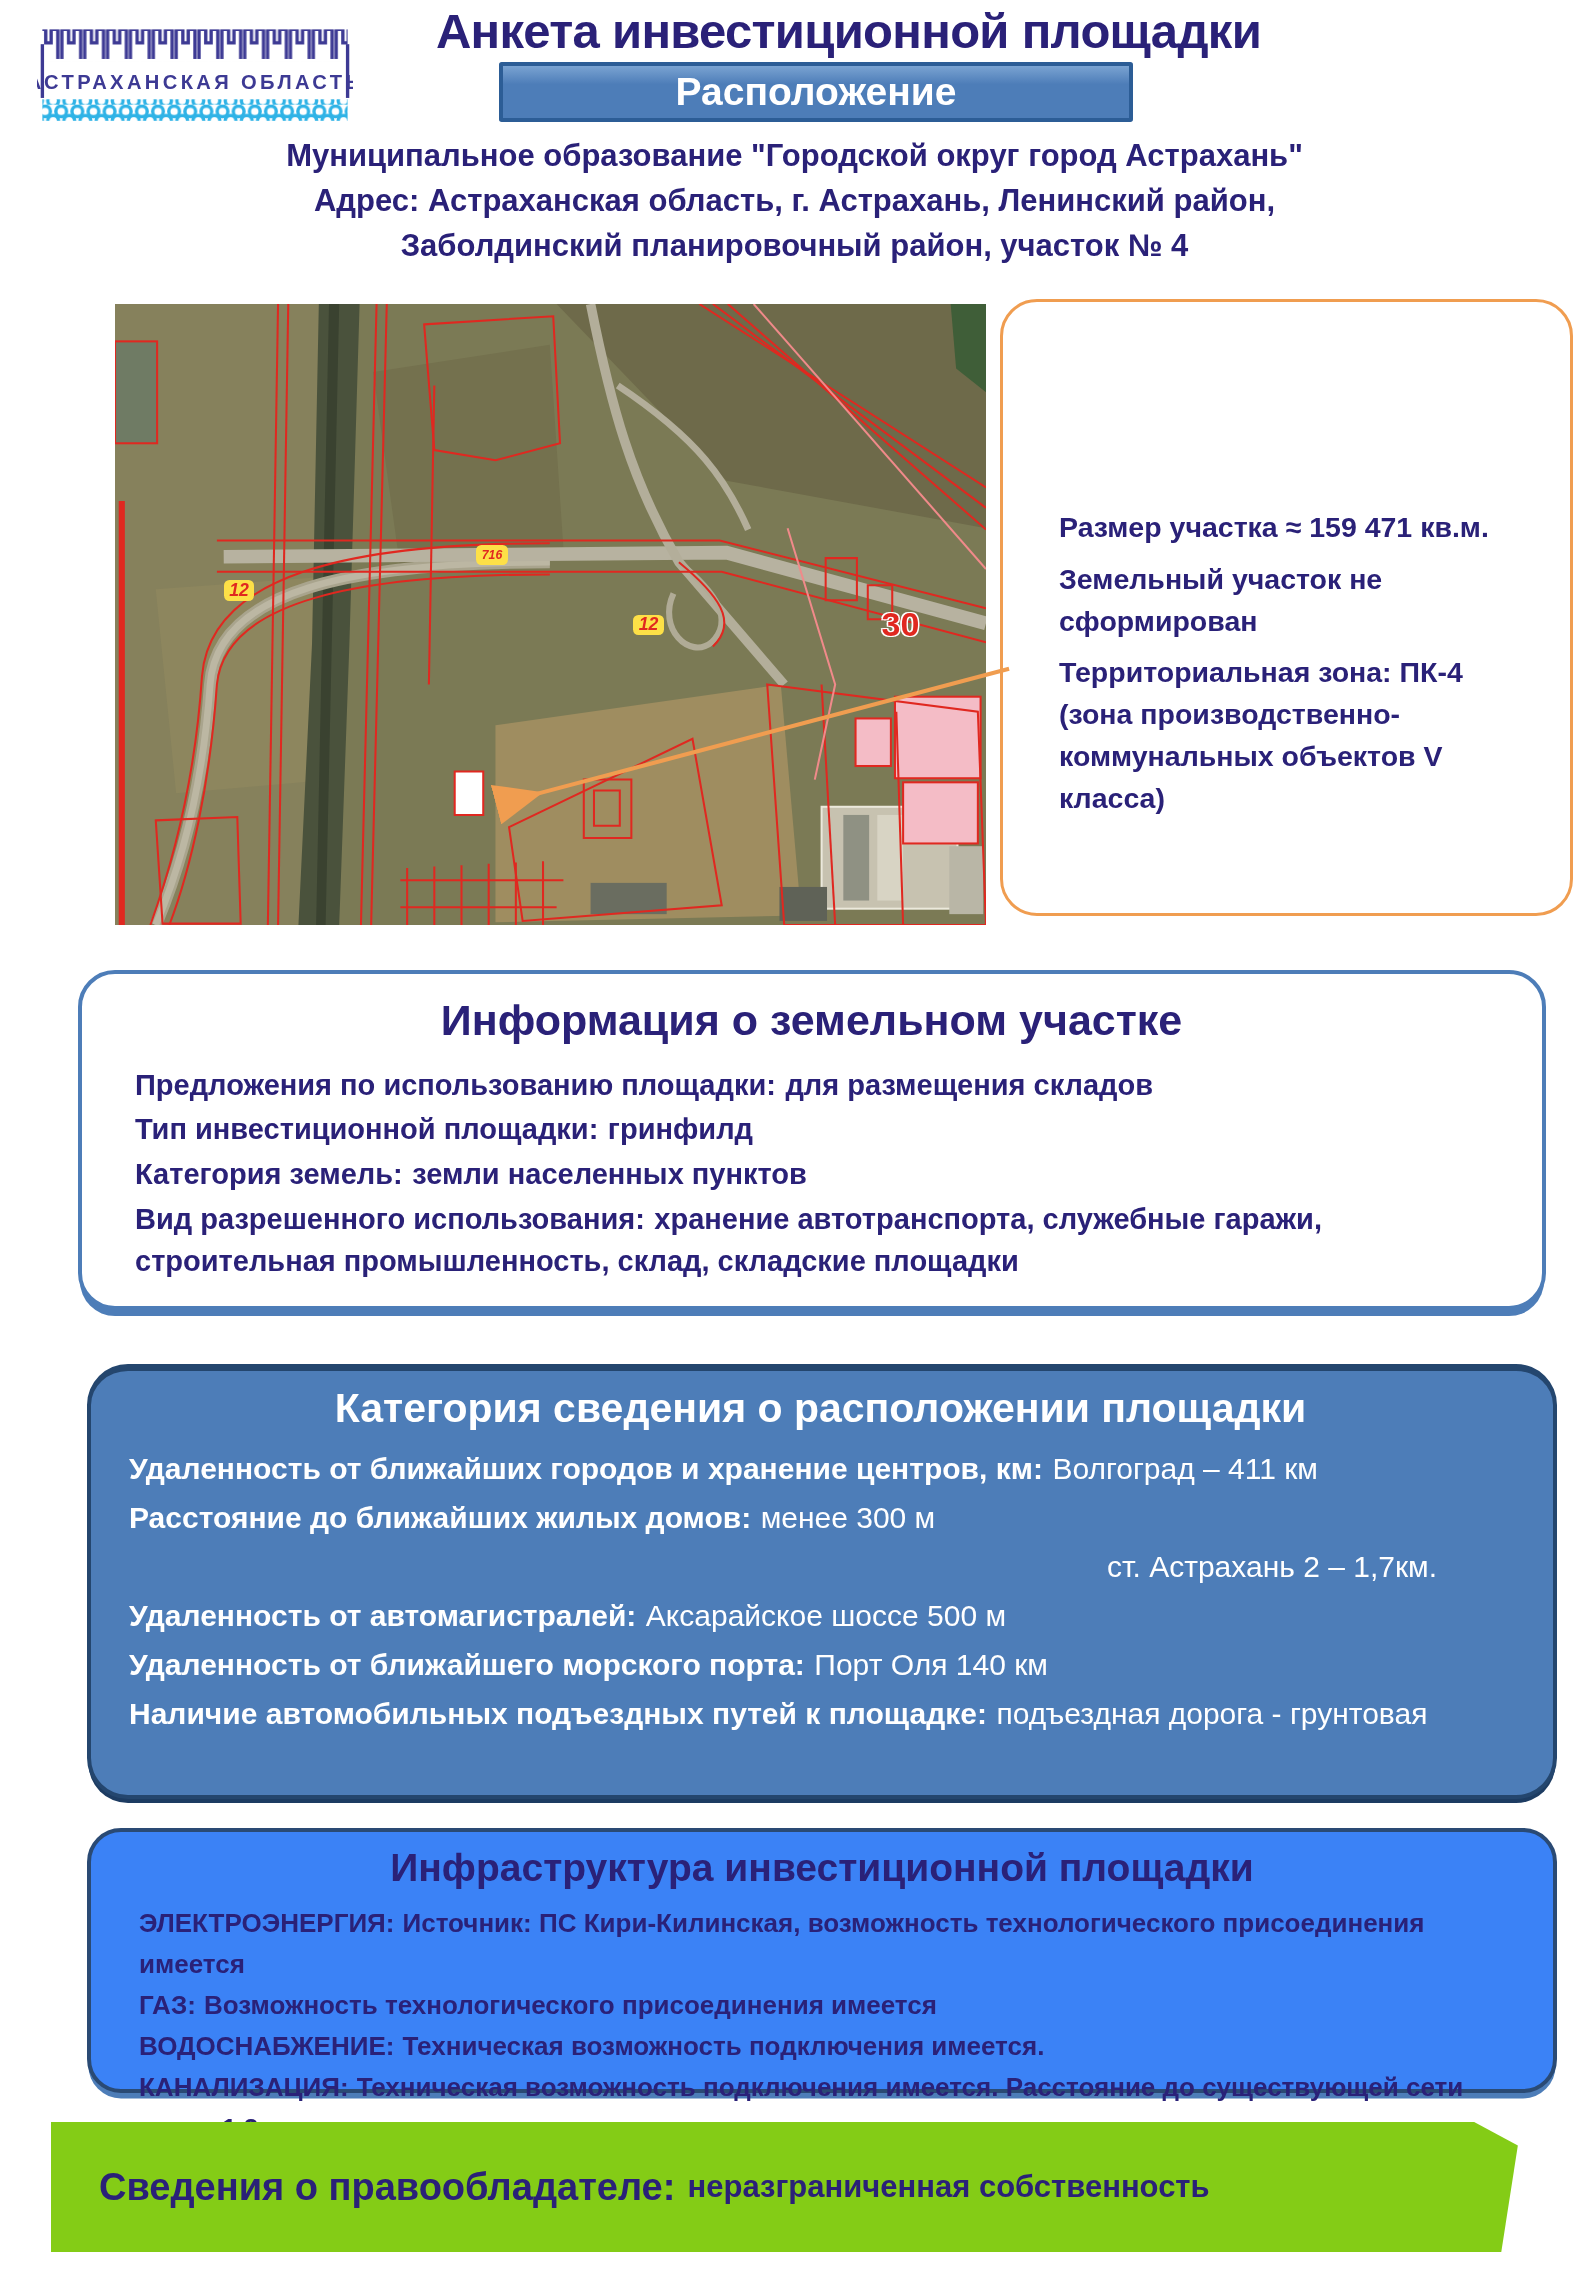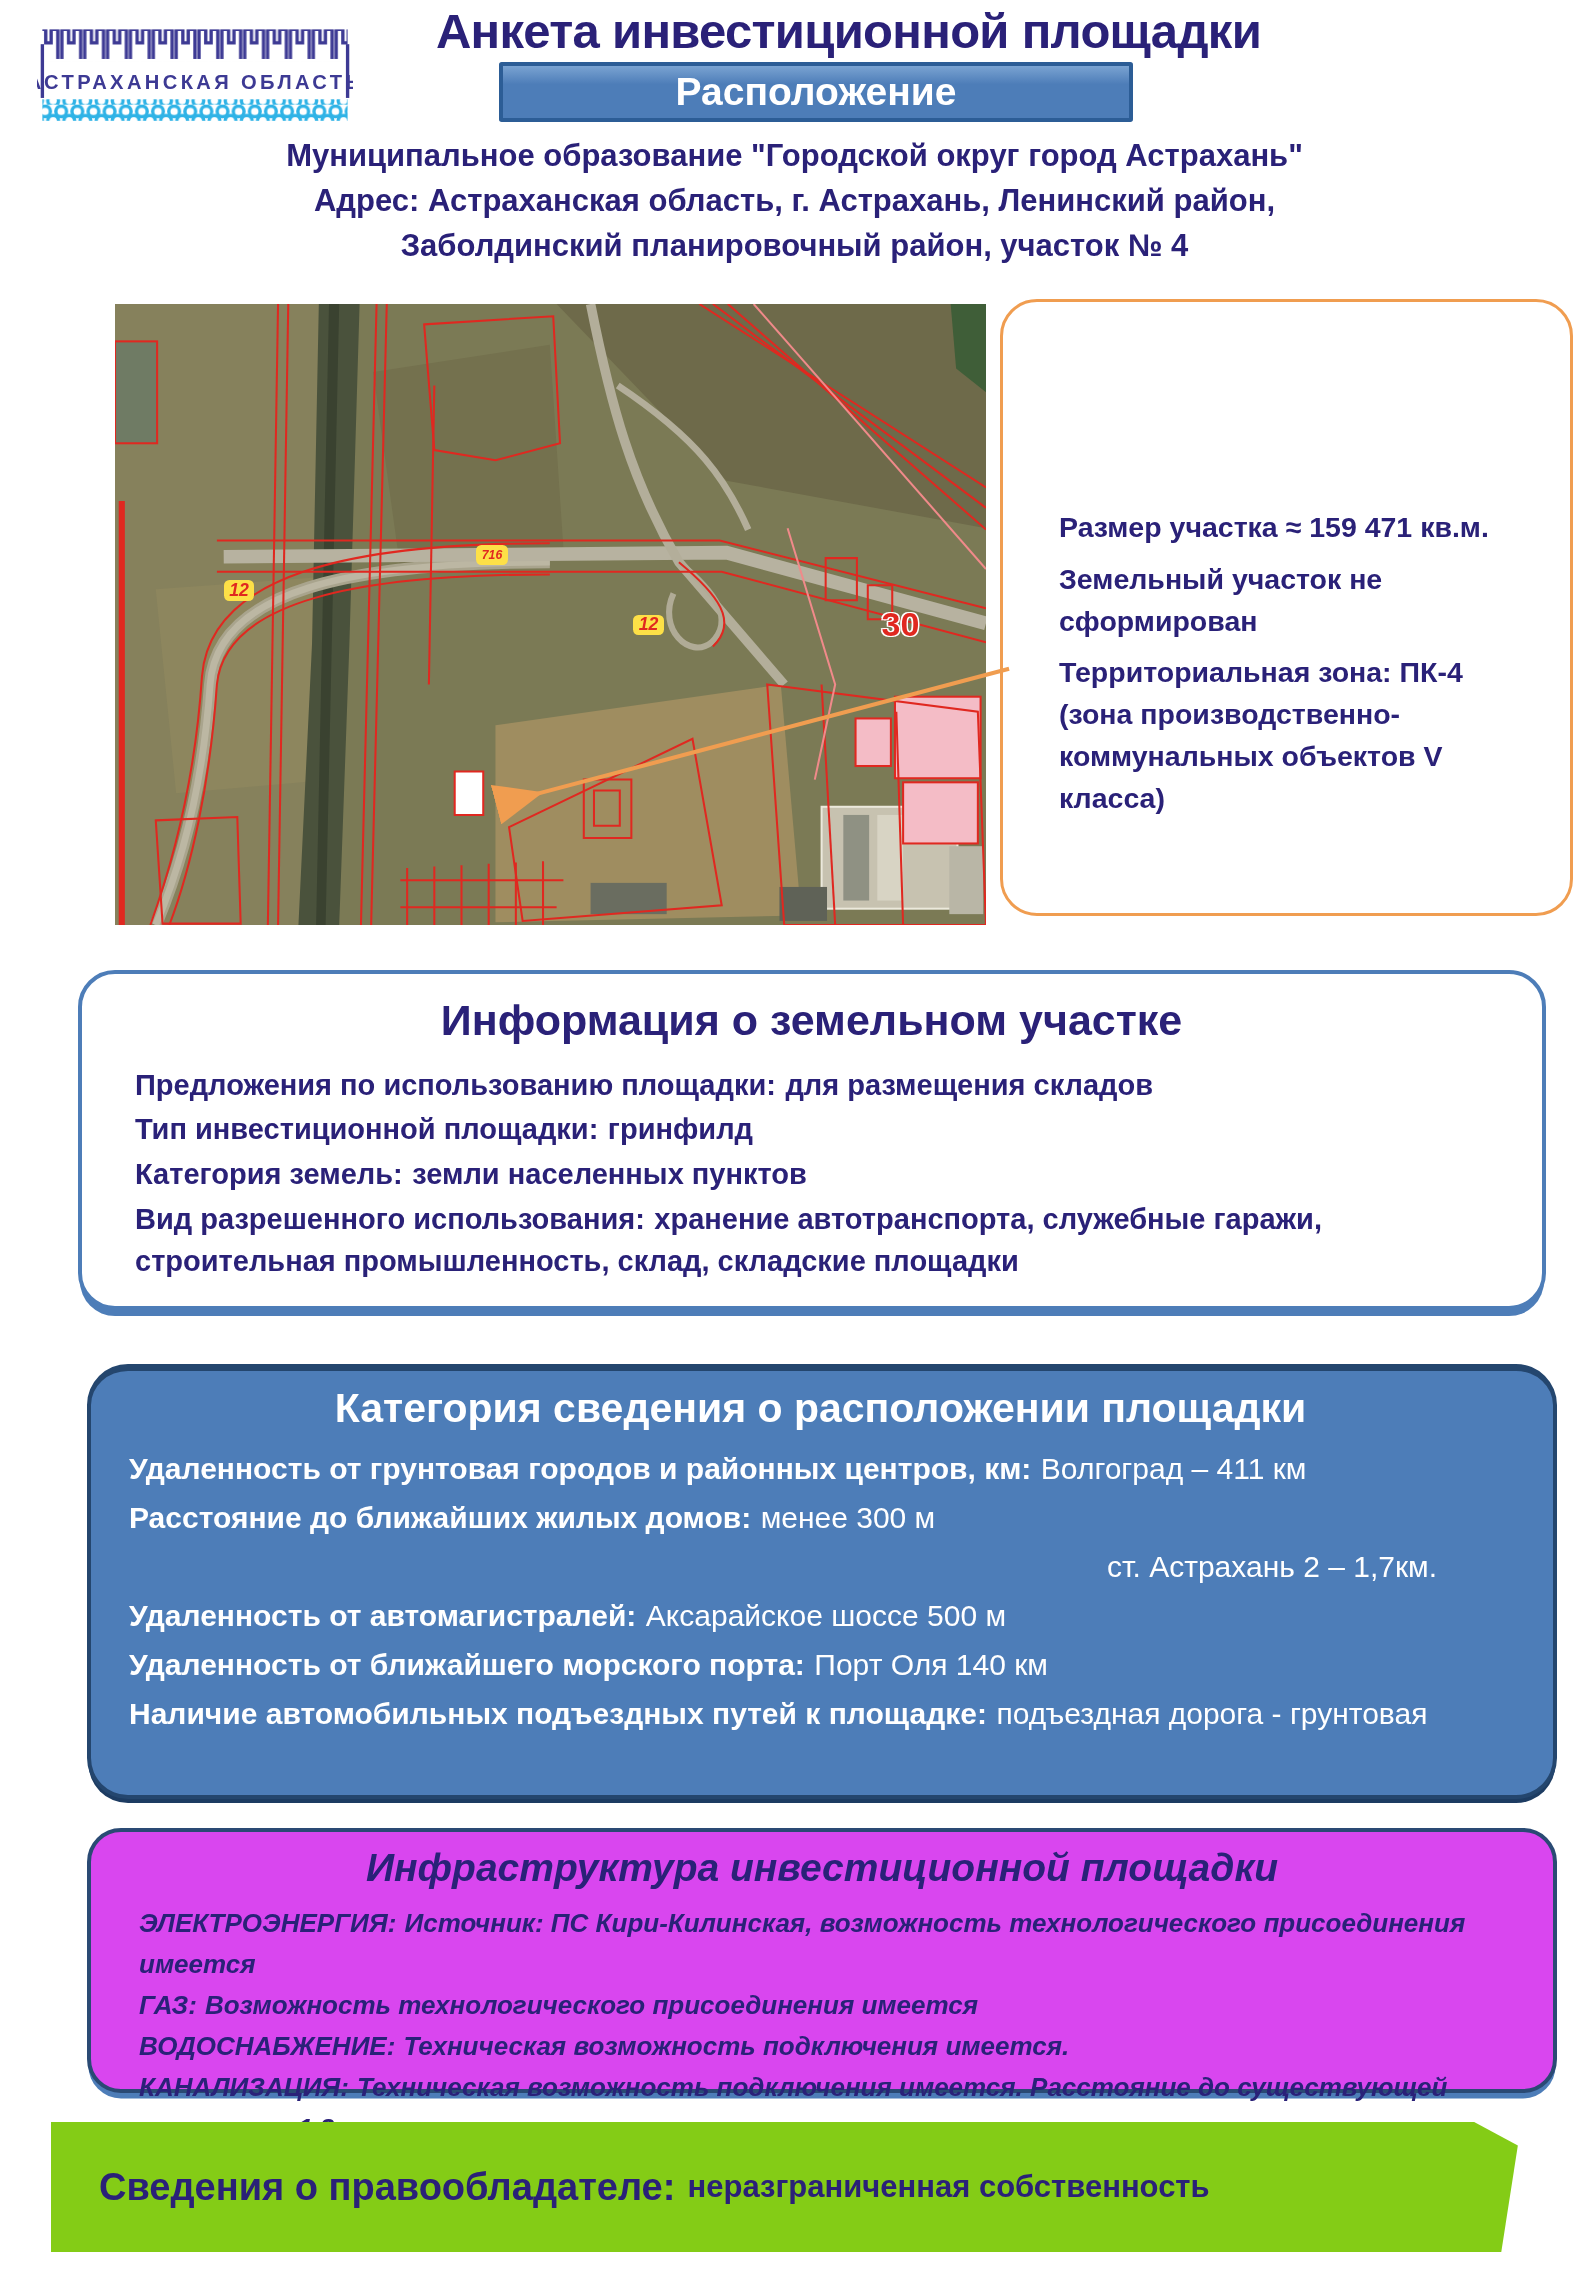--- a/index.html
+++ b/index.html
@@ -47,22 +47,22 @@
     background:#4d7db8;border:4.8px solid #24466e;border-top-width:7.5px;border-radius:41px;
     box-sizing:border-box;box-shadow:0 5.4px 0 -1.4px #1d3c62;padding:11px 41px 0 38px;}
   .blue-title{text-align:center;color:#ffffff;font-weight:bold;font-size:41px;margin:2.7px 0 12.2px 0;}
   .bb-row{color:#ffffff;font-size:30px;line-height:49px;}
   .bb-row .lbl{font-weight:bold;margin-right:9.5px;}
   .bb-row .val{font-weight:normal;}
   .bb-right{text-align:right;padding-right:75px;font-weight:normal;}
 
   
   .infra-box{position:absolute;left:87px;top:1828px;width:1470px;height:265px;
-    background:#d946ef;border:4.1px solid #2a4a74;border-radius:34px;box-sizing:border-box;
-    box-shadow:0 6.8px 0 -1.4px #4d7db8;padding:12.2px 48px 0 48px;font-style:italic;}
+    background:#3b82f6;border:4.1px solid #2a4a74;border-radius:34px;box-sizing:border-box;
+    box-shadow:0 6.8px 0 -1.4px #4d7db8;padding:12.2px 48px 0 48px;}
   .infra-title{text-align:center;color:#2a2178;font-weight:bold;font-size:39px;margin:1.4px 0 13.6px 0;}
   .if-row{color:#2a2178;font-size:26px;line-height:41px;font-weight:bold;}
   .if-row .lbl{margin-right:8.1px;}
 
   
   .footer{position:absolute;left:51px;top:2122px;width:1506px;height:130px;background:#84cc16;
     clip-path:polygon(0 0,94.5% 0,97.4% 18%,96.3% 100%,0 100%);
     display:flex;align-items:center;padding-left:48px;box-sizing:border-box;}
   .footer .lbl{color:#2a2178;font-weight:bold;font-size:38px;margin-right:12.2px;}
   .footer .val{color:#2a2178;font-weight:bold;font-size:31px;}
@@ -208,21 +208,21 @@
       <span class="lbl">Категория земель:</span><span class="val">земли населенных пунктов</span>
     </div>
     <div class="info-row">
       <span class="lbl">Вид разрешенного использования:</span><span class="val">хранение автотранспорта, служебные гаражи, строительная промышленность, склад, складские площадки</span>
     </div>
   </div>
 
   <div class="blue-box">
     <div class="blue-title">Категория сведения о расположении площадки</div>
     <div class="bb-row">
-      <span class="lbl">Удаленность от грунтовая городов и районных центров, км:</span><span class="val">Волгоград – 411 км</span>
+      <span class="lbl">Удаленность от ближайших городов и хранение центров, км:</span><span class="val">Волгоград – 411 км</span>
     </div>
     <div class="bb-row">
       <span class="lbl">Расстояние до ближайших жилых домов:</span><span class="val">менее 300 м</span>
     </div>
     <div class="bb-row bb-right">ст. Астрахань 2 – 1,7км.</div>
     <div class="bb-row">
       <span class="lbl">Удаленность от  автомагистралей:</span><span class="val">Аксарайское шоссе 500 м</span>
     </div>
     <div class="bb-row">
       <span class="lbl">Удаленность от  ближайшего морского порта:</span><span class="val">Порт Оля 140 км</span>

